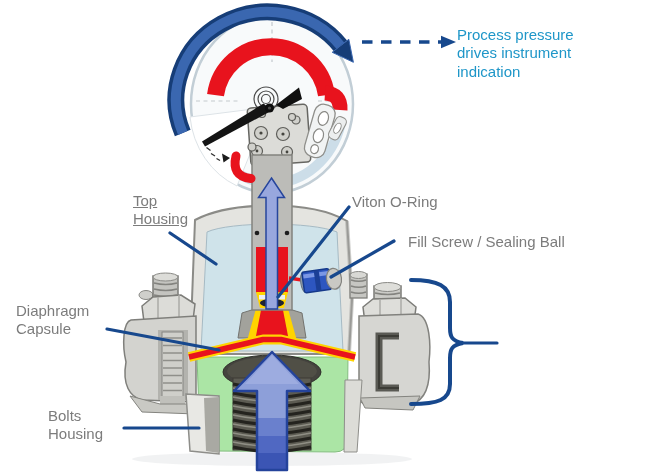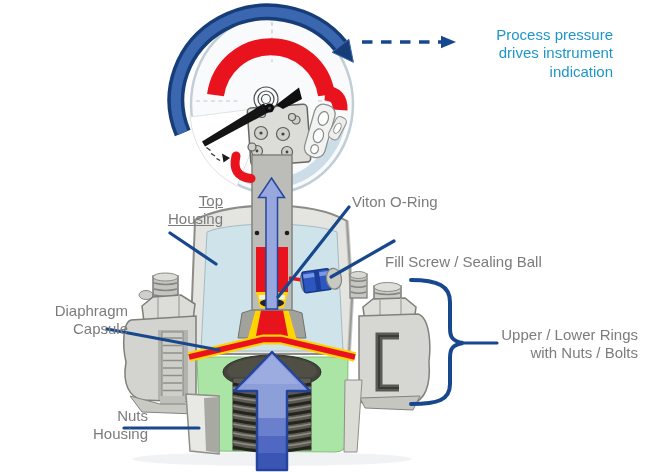--- a/index.html
+++ b/index.html
@@ -20,21 +20,21 @@
     --c-metal-mid:#c2c2be;
     --c-metal-dark:#8a8a86;
   }
   html,body{margin:0;padding:0;background:#ffffff;}
   .canvas{
     position:relative;width:648px;height:472px;background:#fff;overflow:hidden;
     font-family:"Liberation Sans",sans-serif;
   }
   .canvas svg{position:absolute;left:0;top:0;}
   .lbl{
-    position:absolute;white-space:pre-line;text-align:right;
+    position:absolute;white-space:pre-line;text-align:left;
     font-size:15px;line-height:1.22;color:var(--c-label-gray);
   }
   .lbl.one{white-space:nowrap;text-align:center;}
   .lbl.cyan{color:var(--c-process-cyan);}
   .stroke-leader{stroke:var(--c-leader-blue);}
   .thread-ridge{fill:none;stroke:#24231e;stroke-width:3.2;}
   .thread-shine{fill:none;stroke:#8f8e84;stroke-width:1.4;}
   .stud-line{fill:none;stroke:#83837f;stroke-width:1.6;}
   .screwc{fill:#d0d0cb;stroke:#5d5d59;stroke-width:1.2;}
 </style>
@@ -241,20 +241,18 @@
     <line class="stroke-leader" x1="463" y1="343" x2="497" y2="343" stroke-width="3.2"></line>
   </g>
 </svg>
 
   <div class="lbl cyan" style="left:457px;top:26px;width:156px;">Process pressure
 drives instrument
 indication</div>
   <div class="lbl" style="left:133px;top:192px;width:90px;text-decoration:underline;">Top
 Housing</div>
   <div class="lbl one" style="left:352px;top:193px;">Viton O-Ring</div>
-  <div class="lbl one" style="left:385px;top:233px;margin-top:20px;">Fill Screw / Sealing Ball</div>
+  <div class="lbl one" style="left:408px;top:233px;">Fill Screw / Sealing Ball</div>
   <div class="lbl" style="left:16px;top:302px;width:112px;">Diaphragm
 Capsule</div>
-  <div class="lbl" style="left:492px;top:326px;width:146px;">Upper / Lower  Rings
-with Nuts / Bolts</div>
-  <div class="lbl" style="left:48px;top:407px;width:100px;">Nuts
+  <div class="lbl" style="left:48px;top:407px;width:100px;">Bolts
 Housing</div>
 </div>
 
 </body></html>

